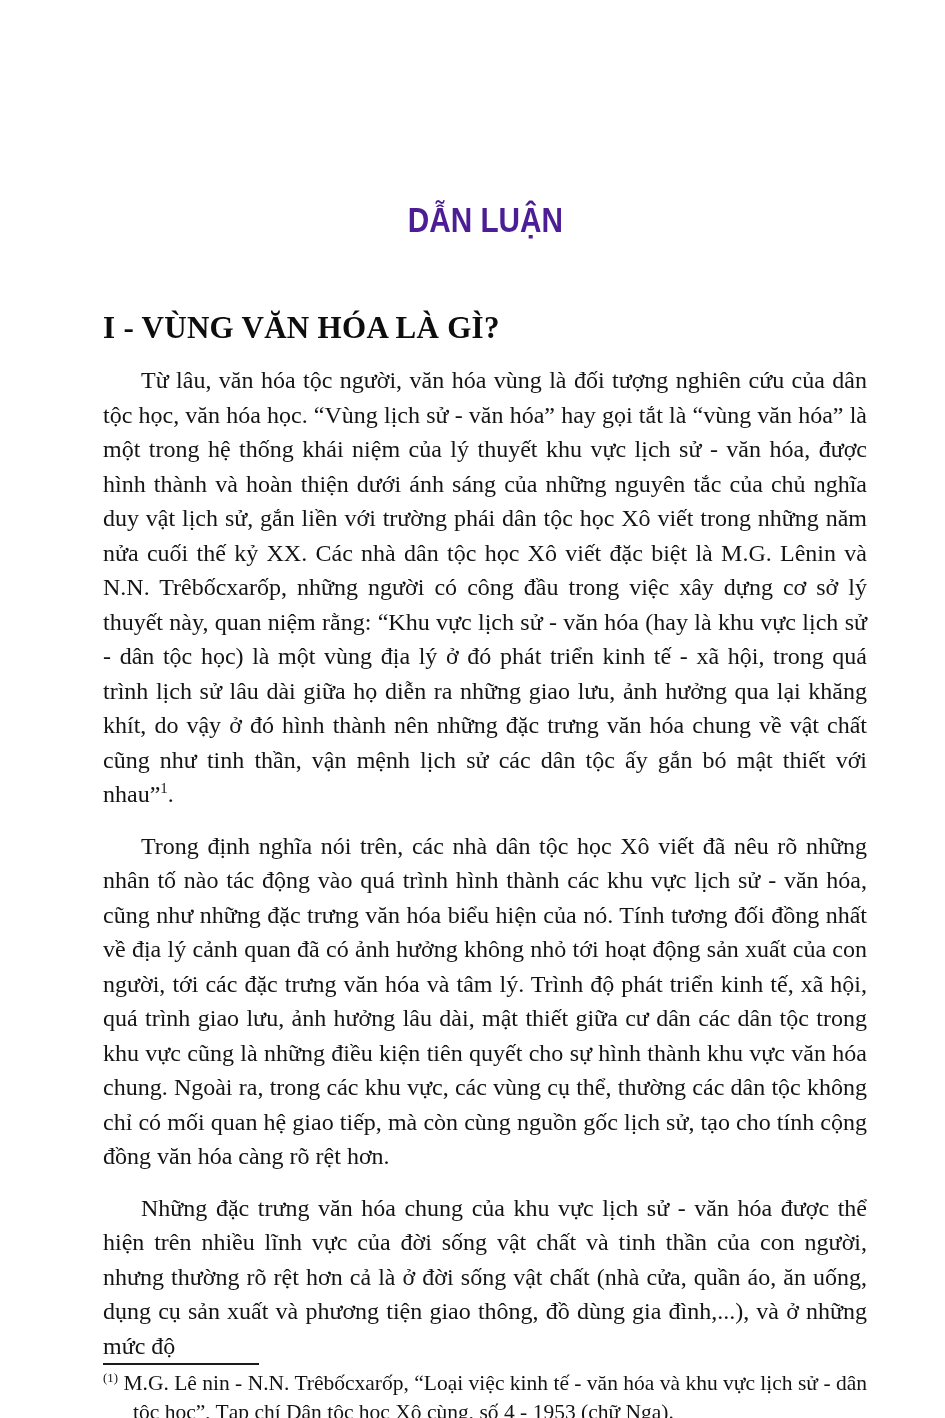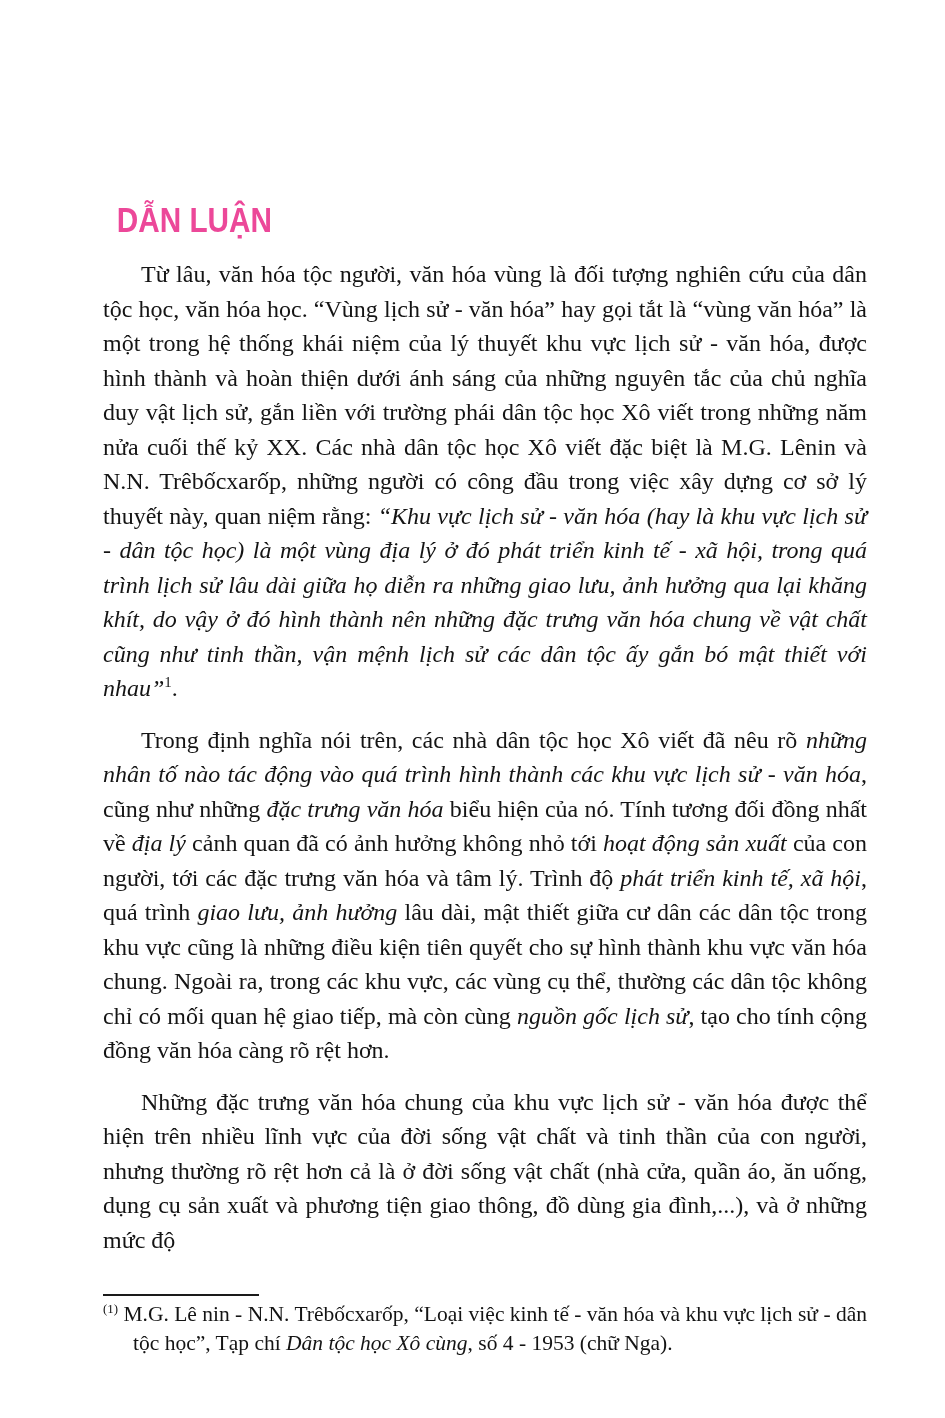--- a/index.html
+++ b/index.html
@@ -17,25 +17,25 @@
     background: #ffffff;
     color: #141414;
     font-family: "Liberation Serif", "DejaVu Serif", serif;
     padding: 0 78px 0 103px;
     display: flex;
     flex-direction: column;
     overflow: hidden;
   }
   .title {
     margin: 200px 0 0 0;
-    text-align: left;
+    text-align: center;
     font-family: "Liberation Sans", "DejaVu Sans", sans-serif;
     font-size: 35px;
     font-weight: 700;
-    color: #ec4899;
+    color: #4c1d95;
   }
   .title-inner {
     display: inline-block;
     transform: scaleX(0.85);
     transform-origin: center;
     white-space: nowrap;
   }
   .heading {
     margin: 70px 0 0 0;
     font-size: 31px;
@@ -47,21 +47,21 @@
     margin-top: 17px;
   }
   .para {
     margin: 0;
     font-size: 24px;
     line-height: 34.5px;
     text-align: justify;
     text-indent: 38px;
   }
   .para + .para { margin-top: 17px; }
-  .em { font-style: italic; }
+  .em { }
   sup { font-size: 62%; line-height: 0; }
   .footnote-area {
     margin-top: auto;
     padding-bottom: 60px;
   }
   .footnote-rule {
     width: 156px;
     height: 0;
     border-top: 2px solid #1a1a1a;
     margin: 0 0 4px 0;
@@ -76,20 +76,21 @@
   }
   .fn-marker { font-size: 60%; }
 </style>
 </head>
 <body>
 
 <div class="page">
 
   <h1 class="title"><span class="title-inner">DẪN LUẬN</span></h1>
 
+  <h2 class="heading">I - VÙNG VĂN HÓA LÀ GÌ?</h2>
 
   <div class="body-text">
     <p class="para"><span>Từ lâu, văn hóa tộc người, văn hóa vùng là đối tượng nghiên cứu của dân tộc học, văn hóa học. “Vùng lịch sử - văn hóa” hay gọi tắt là “vùng văn hóa” là một trong hệ thống khái niệm của lý thuyết khu vực lịch sử - văn hóa, được hình thành và hoàn thiện dưới ánh sáng của những nguyên tắc của chủ nghĩa duy vật lịch sử, gắn liền với trường phái dân tộc học Xô viết trong những năm nửa cuối thế kỷ XX. Các nhà dân tộc học Xô viết đặc biệt là M.G. Lênin và N.N. Trêbốcxarốp, những người có công đầu trong việc xây dựng cơ sở lý thuyết này, quan niệm rằng: </span><span class="em">“Khu vực lịch sử - văn hóa (hay là khu vực lịch sử - dân tộc học) là một vùng địa lý ở đó phát triển kinh tế - xã hội, trong quá trình lịch sử lâu dài giữa họ diễn ra những giao lưu, ảnh hưởng qua lại khăng khít, do vậy ở đó hình thành nên những đặc trưng văn hóa chung về vật chất cũng như tinh thần, vận mệnh lịch sử các dân tộc ấy gắn bó mật thiết với nhau”</span><sup>1</sup><span>.</span></p>
     <p class="para"><span>Trong định nghĩa nói trên, các nhà dân tộc học Xô viết đã nêu rõ </span><span class="em">những nhân tố nào tác động vào quá trình hình thành các khu vực lịch sử - văn hóa</span><span>, cũng như những </span><span class="em">đặc trưng văn hóa</span><span> biểu hiện của nó. Tính tương đối đồng nhất về </span><span class="em">địa lý</span><span> cảnh quan đã có ảnh hưởng không nhỏ tới </span><span class="em">hoạt động sản xuất</span><span> của con người, tới các đặc trưng văn hóa và tâm lý. Trình độ </span><span class="em">phát triển kinh tế, xã hội</span><span>, quá trình </span><span class="em">giao lưu, ảnh hưởng</span><span> lâu dài, mật thiết giữa cư dân các dân tộc trong khu vực cũng là những điều kiện tiên quyết cho sự hình thành khu vực văn hóa chung. Ngoài ra, trong các khu vực, các vùng cụ thể, thường các dân tộc không chỉ có mối quan hệ giao tiếp, mà còn cùng </span><span class="em">nguồn gốc lịch sử</span><span>, tạo cho tính cộng đồng văn hóa càng rõ rệt hơn.</span></p>
     <p class="para"><span>Những đặc trưng văn hóa chung của khu vực lịch sử - văn hóa được thể hiện trên nhiều lĩnh vực của đời sống vật chất và tinh thần của con người, nhưng thường rõ rệt hơn cả là ở đời sống vật chất (nhà cửa, quần áo, ăn uống, dụng cụ sản xuất và phương tiện giao thông, đồ dùng gia đình,...), và ở những mức độ</span></p>
   </div>
 
   <div class="footnote-area">
     <div class="footnote-rule"></div>
     <p class="footnote"><sup class="fn-marker">(1)</sup><span><span> M.G. Lê nin - N.N. Trêbốcxarốp, “Loại việc kinh tế - văn hóa và khu vực lịch sử - dân tộc học”, Tạp chí </span><span class="em">Dân tộc học Xô cùng</span><span>, số 4 - 1953 (chữ Nga).</span></span></p>

